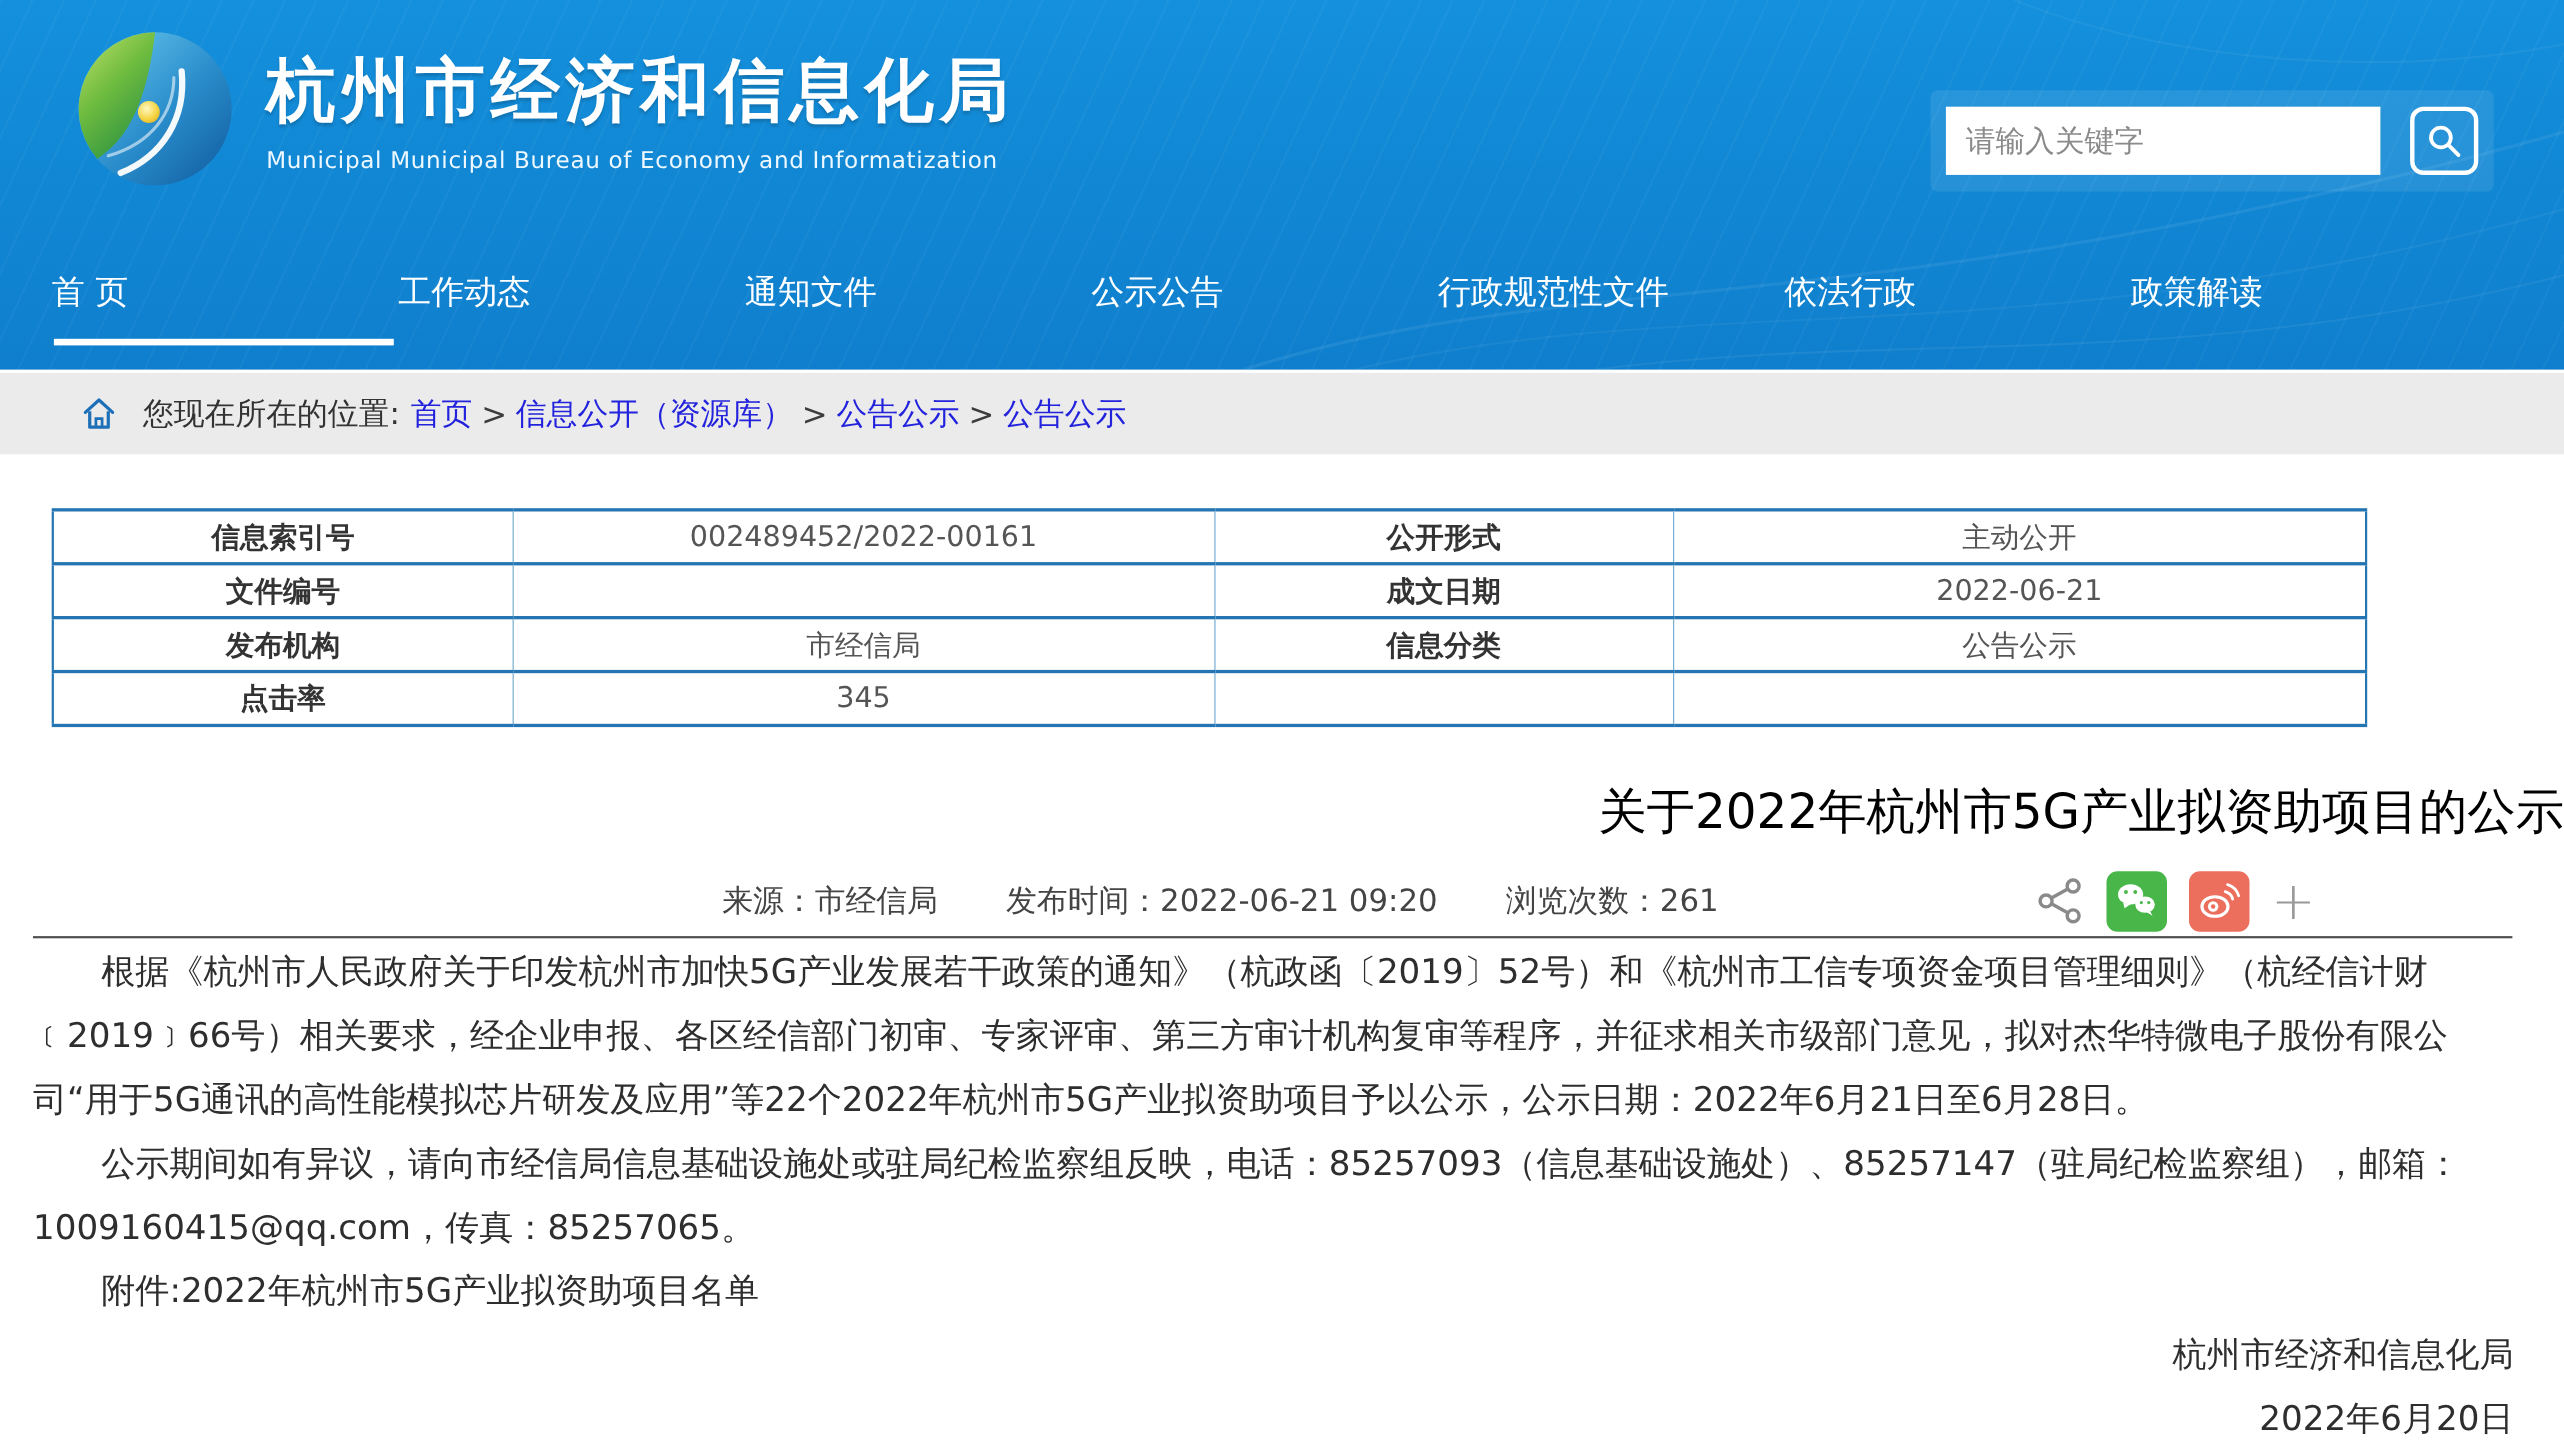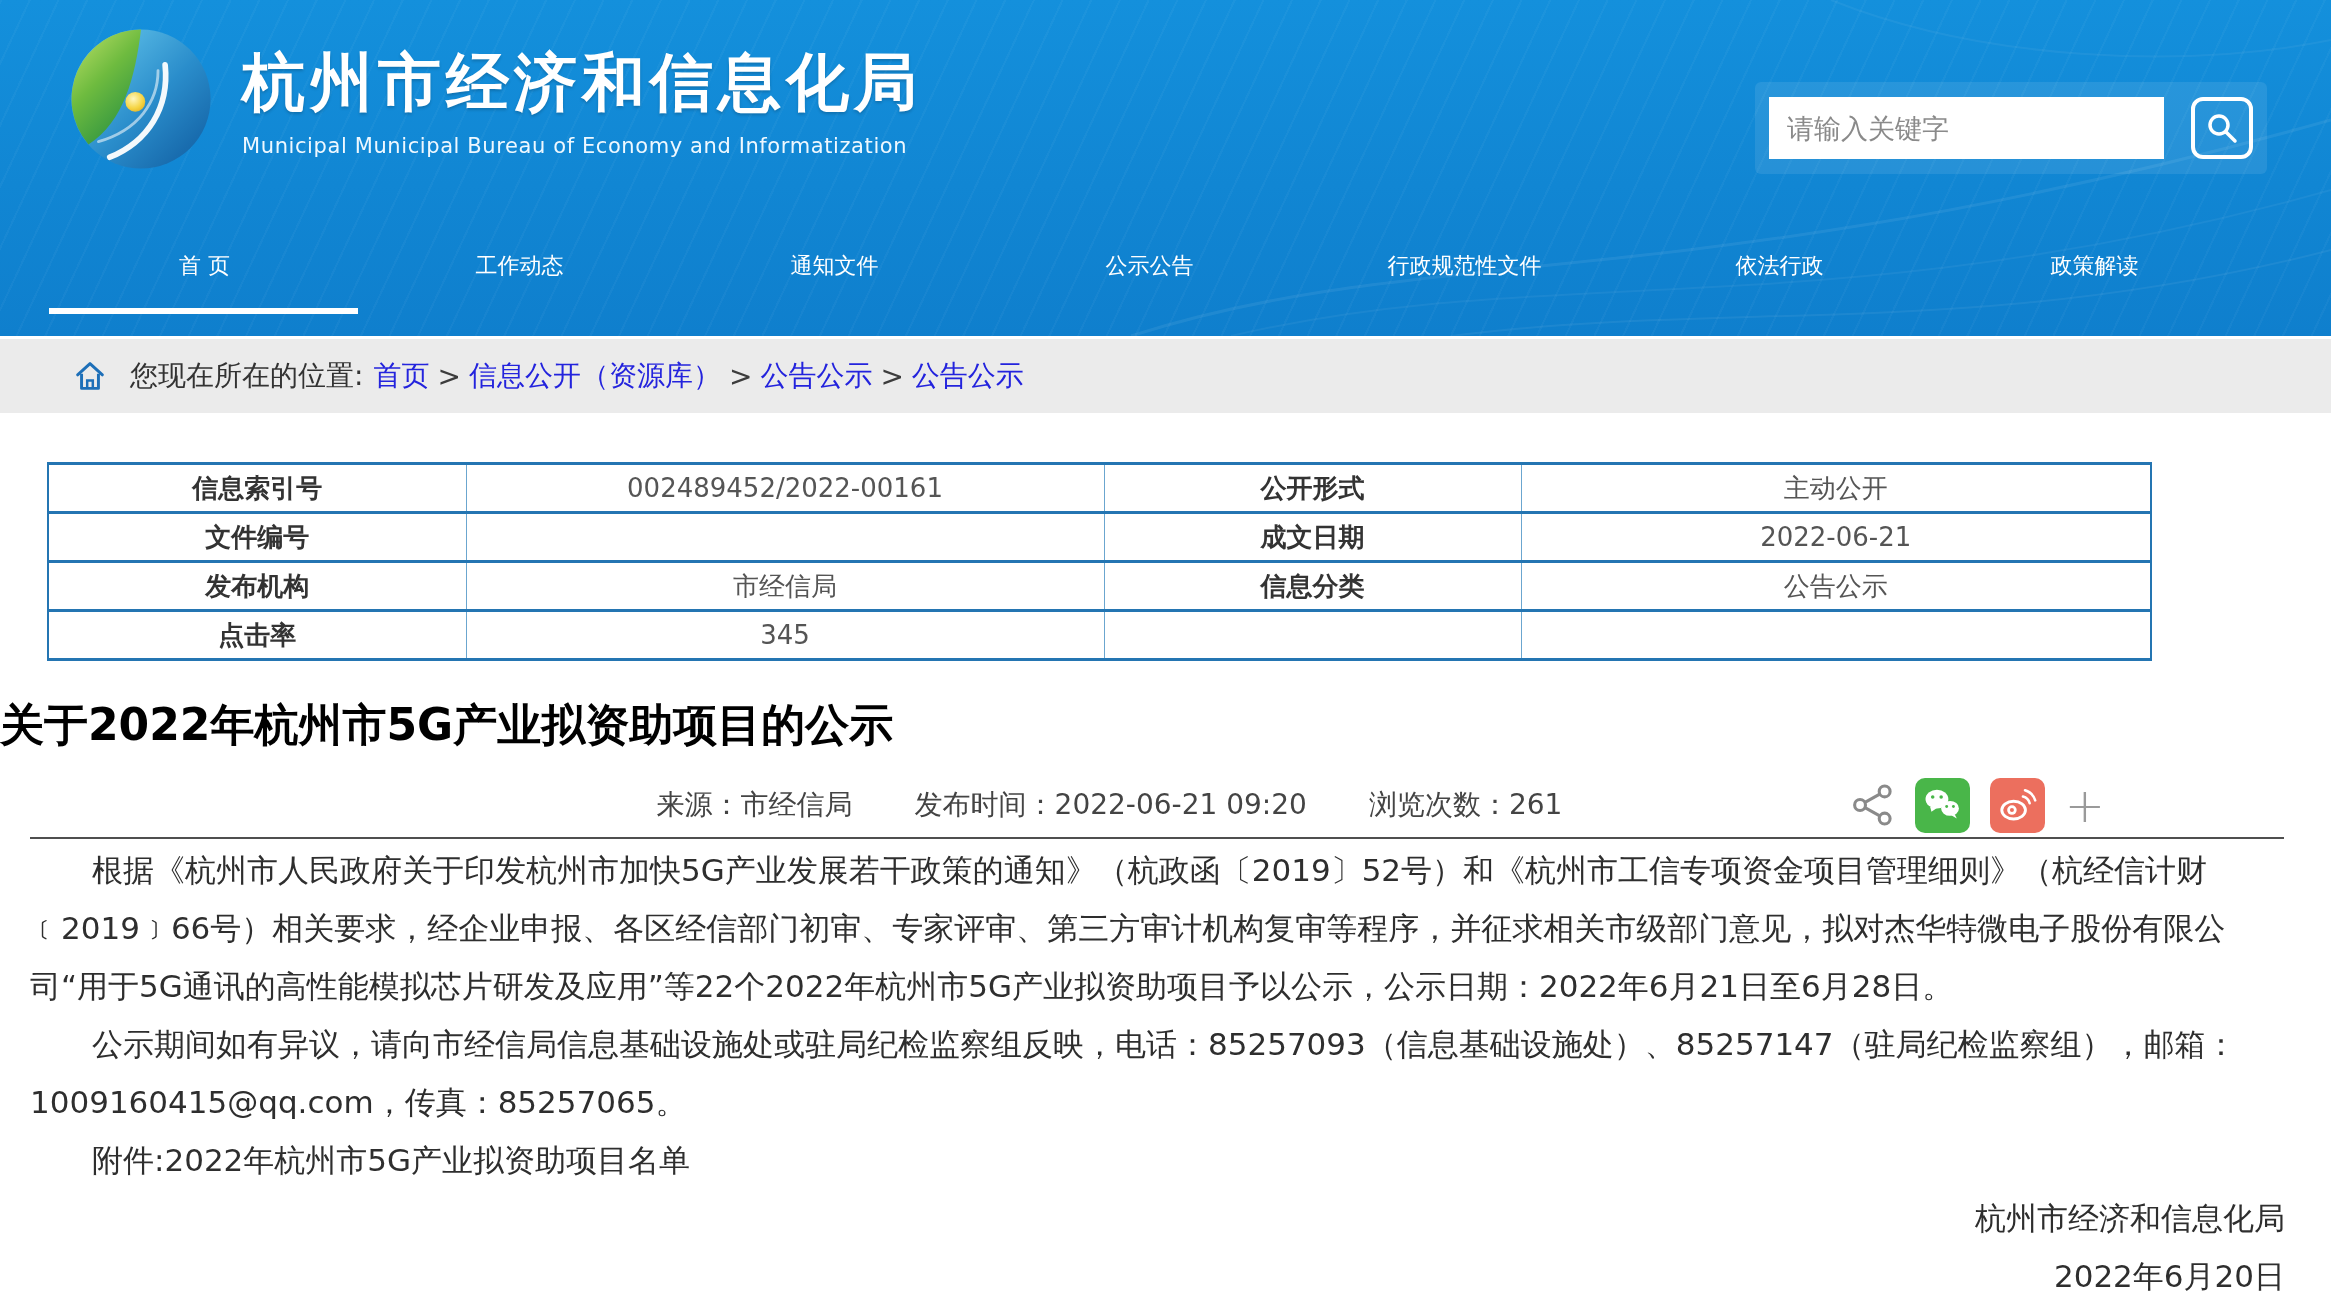--- a/index.html
+++ b/index.html
@@ -26,21 +26,21 @@
                  display:flex; align-items:center; padding:0 14px;gap:13px; }
   .search-input { width:412px; height:62px; border:none; outline:none; background:#fff;
                   font-size:27px; color:#333; padding:0 18px;
                   font-family:"DejaVu Sans","Liberation Sans",sans-serif; }
   .search-input::placeholder { color:#8a8a8a; }
   .search-btn { width:64px; height:62px; margin-left:14px; background:transparent;
                 border:4px solid #fff; border-radius:12px; cursor:pointer;
                 display:flex; align-items:center; justify-content:center; }
 
   .nav { position:absolute; left:47px; bottom:0; height:108px; display:flex; }
-  .nav-item { width:315px; text-align:center; color:#fff; font-size:22px;
+  .nav-item { width:315px; color:#fff; font-size:30px;
               line-height:76px; position:relative; cursor:pointer; white-space:nowrap; }
   .nav-item.active::after { content:""; position:absolute; left:2px; right:4px; bottom:22px;
               height:6px; background:#fff; }
 
   
   .breadcrumb-bar { height:74px; background:#ebebeb; margin-top:3px;
                     display:flex; align-items:center; padding-left:72px;
                     font-size:28px; color:#333; }
   .home-icon { margin-right:22px; display:flex; align-items:center; }
   .crumb-prefix { color:#333; margin-right:10px; }
@@ -51,21 +51,21 @@
   .info-table { margin:49px 0 0 47px; width:2103px; border-collapse:collapse;
                 border:2px solid #2475b2; table-layout:fixed; }
   .info-table td { border-left:1px solid #6ba6cf; border-right:1px solid #6ba6cf;
                    border-top:3px solid #2475b2; border-bottom:3px solid #2475b2;
                    height:49px; text-align:center; font-size:26px; vertical-align:middle;
                    overflow:hidden; white-space:nowrap; }
   .info-table td.lab { font-weight:bold; color:#333; }
   .info-table td.val { color:#555; font-weight:normal; }
 
   
-  .article-title { text-align:left; font-size:44px; font-weight:bold; color:#000; margin-top:34px; line-height:60px; }
+  .article-title { text-align:right; font-size:44px; font-weight:normal; color:#000; margin-top:48px; line-height:60px; }
 
   .meta-row { position:relative; margin-top:22px; height:56px;padding-left:28px; }
   .meta-center { display:flex; justify-content:center; gap:62px; font-size:28px;
                  color:#444; line-height:56px; transform:translateX(-70px); }
   .share-toolbar { position:absolute; right:226px; top:0; height:56px;
                    display:flex; align-items:center; gap:20px; }
   .share-box { width:55px; height:55px; border-radius:10px; display:flex;
                align-items:center; justify-content:center; cursor:pointer; }
   .share-box.wechat { background:#49b649; }
   .share-box.weibo  { background:#ec6f5e; }

